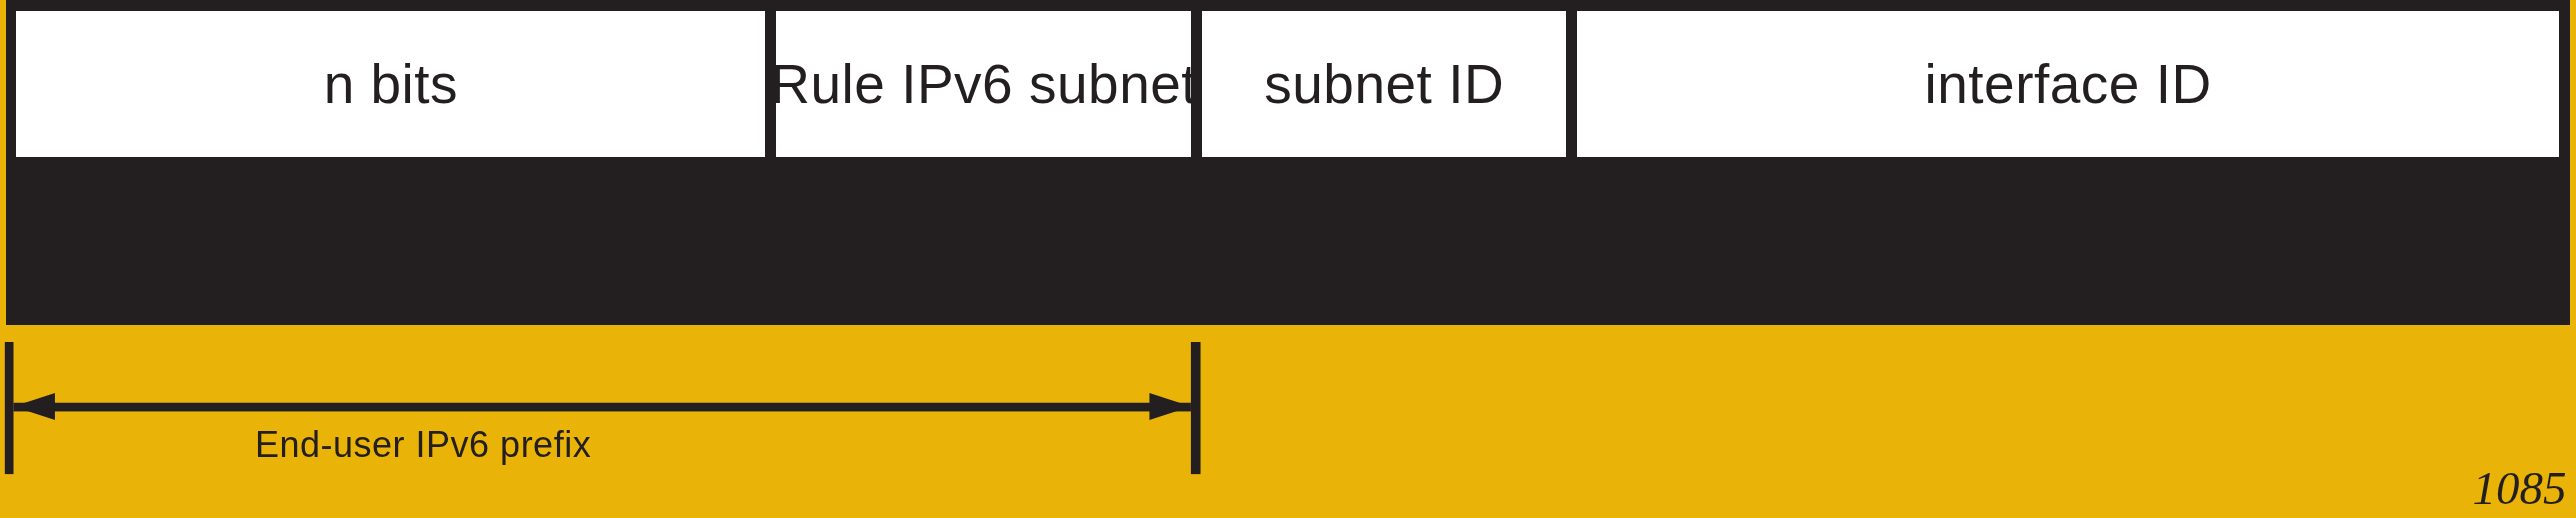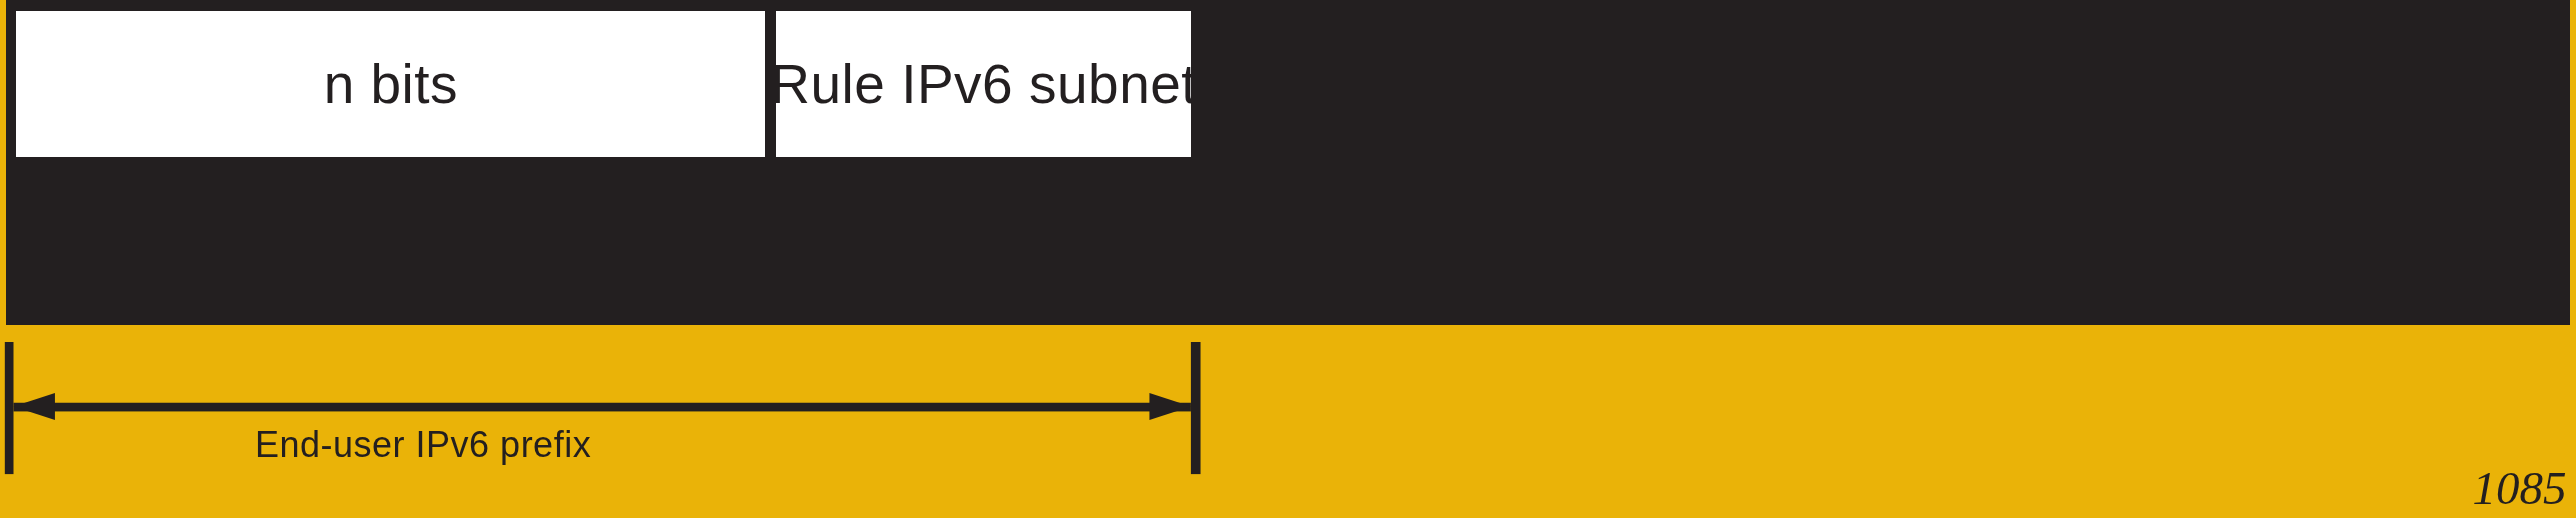--- a/index.html
+++ b/index.html
@@ -71,20 +71,22 @@
   }
 </style>
 </head>
 <body>
 
 <div class="canvas">
 
   <div class="bit-table">
     <div class="cell">n bits</div>
     <div class="cell">Rule IPv6 subnet</div>
+    <div class="cell">subnet ID</div>
+    <div class="cell">interface ID</div>
   </div>
 
   <svg class="arrow-svg" viewBox="0 0 1260 150" xmlns="http://www.w3.org/2000/svg" aria-hidden="true">
     <g fill="#231f20">
 
       <rect x="5" y="5" width="9" height="137"></rect>
 
       <rect x="1235" y="5" width="10" height="137"></rect>
 
       <rect x="14" y="68" width="1221" height="9"></rect>

